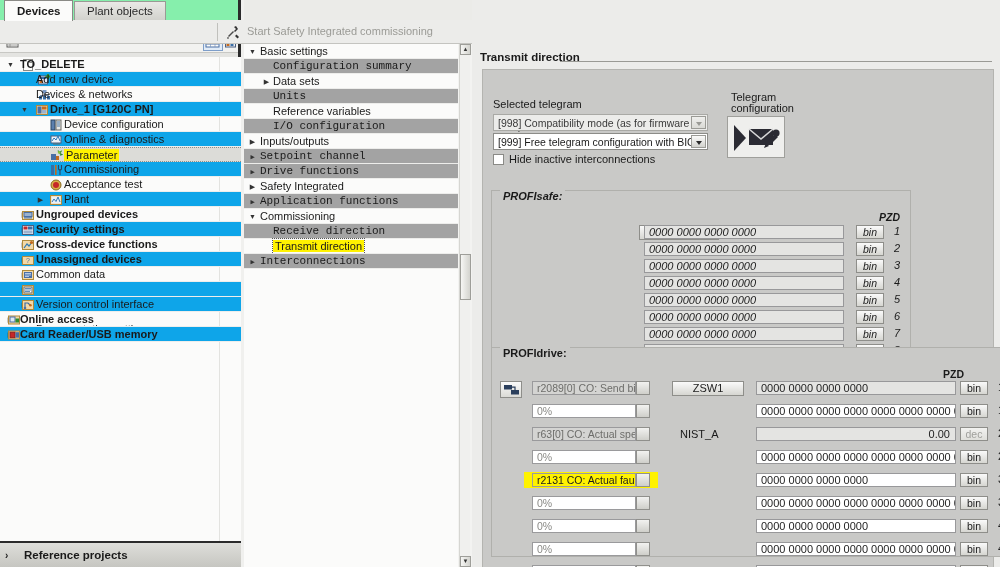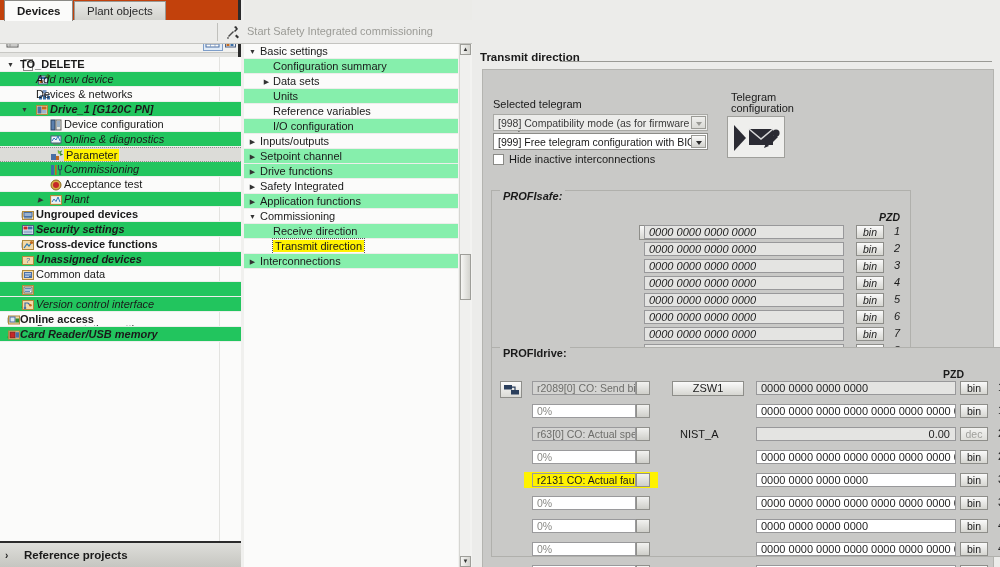--- a/index.html
+++ b/index.html
@@ -14,21 +14,21 @@
   }
   #root { position: relative; width: 1000px; height: 567px; }
 
   
   #left-panel {
     position: absolute; left: 0; top: 0; width: 241px; height: 567px;
     background: #f0f0ee;
     border-right: 3px solid #2b2b2b;
   }
   .tabstrip {
-    position: relative; height: 32px; background: #c2410c;
+    position: relative; height: 32px; background: #86efac;
     border-bottom: 1px solid #8e8e8a;
   }
   .tab {
     position: absolute; top: 1px; height: 19px;
     padding: 3px 12px 0 12px;
     font-size: 11.5px;
     border: 1px solid #9a9a95;
     border-bottom: none;
     background: linear-gradient(#e9e9e6,#d2d2cd);
   }
@@ -56,21 +56,21 @@
   #tree {
     position: absolute; top: 57px; left: 0; width: 241px; height: 484px;
     background: #fbfbfa; overflow: hidden;
   }
   .trow {
     position: relative; height: 15px; line-height: 15px;
     border-bottom: 1px solid #eeeeec;
     white-space: nowrap;
     font-size: 11px;
   }
-  .trow.alt { background: #22c55e; font-style: italic; }
+  .trow.alt { background: #0ea5e9; }
   .trow.sel { background: #dcdcd8; border-top: 1px dotted #8f8f8b; border-bottom: 1px dotted #8f8f8b; }
   .arrow {
     position: absolute; width: 9px; height: 15px; text-align: center;
     font-size: 7px; color: #333; line-height: 16px;
   }
   .ticon {
     position: absolute; width: 13px; height: 12px; top: 2px;
   }
   .tlabel { position: absolute; top: 0; }
   .tlabel.bold { font-weight: bold; }
@@ -97,21 +97,21 @@
   #mid-panel {
     position: absolute; left: 244px; top: 0; width: 228px; height: 567px;
     background: #f3f3f1;
   }
   #mid-top { height: 44px; background: #ebebe8; }
   #nav-list { position: absolute; top: 44px; left: 0; width: 214px; bottom: 0; background:#fbfbfa; overflow:hidden;}
   .nrow {
     position: relative; height: 15px; line-height: 15px;
     border-bottom: 1px solid #ededeb; font-size: 11px; white-space: nowrap;
   }
-  .nrow.alt { background: #86efac; }
+  .nrow.alt { background: #a3a3a3; font-family: Liberation Mono, monospace; }
   .narr { position:absolute; left:4px; top:0; width:9px; text-align:center; font-size:7px; color:#333; line-height:16px;}
   .nlabel { position: absolute; top: 0; }
   .nlabel.selbox { outline: 1px dotted #555; }
   #mid-scroll {
     position: absolute; right: 2px; top: 44px; width: 11px; bottom: 0;
     background: #f0f0ee; border-left: 1px solid #d6d6d2;
   }
   #mid-scroll .thumb {
     position: absolute; left: 0; top: 210px; width: 11px; height: 46px;
     background: linear-gradient(90deg,#f6f6f4,#d3d3ce);

